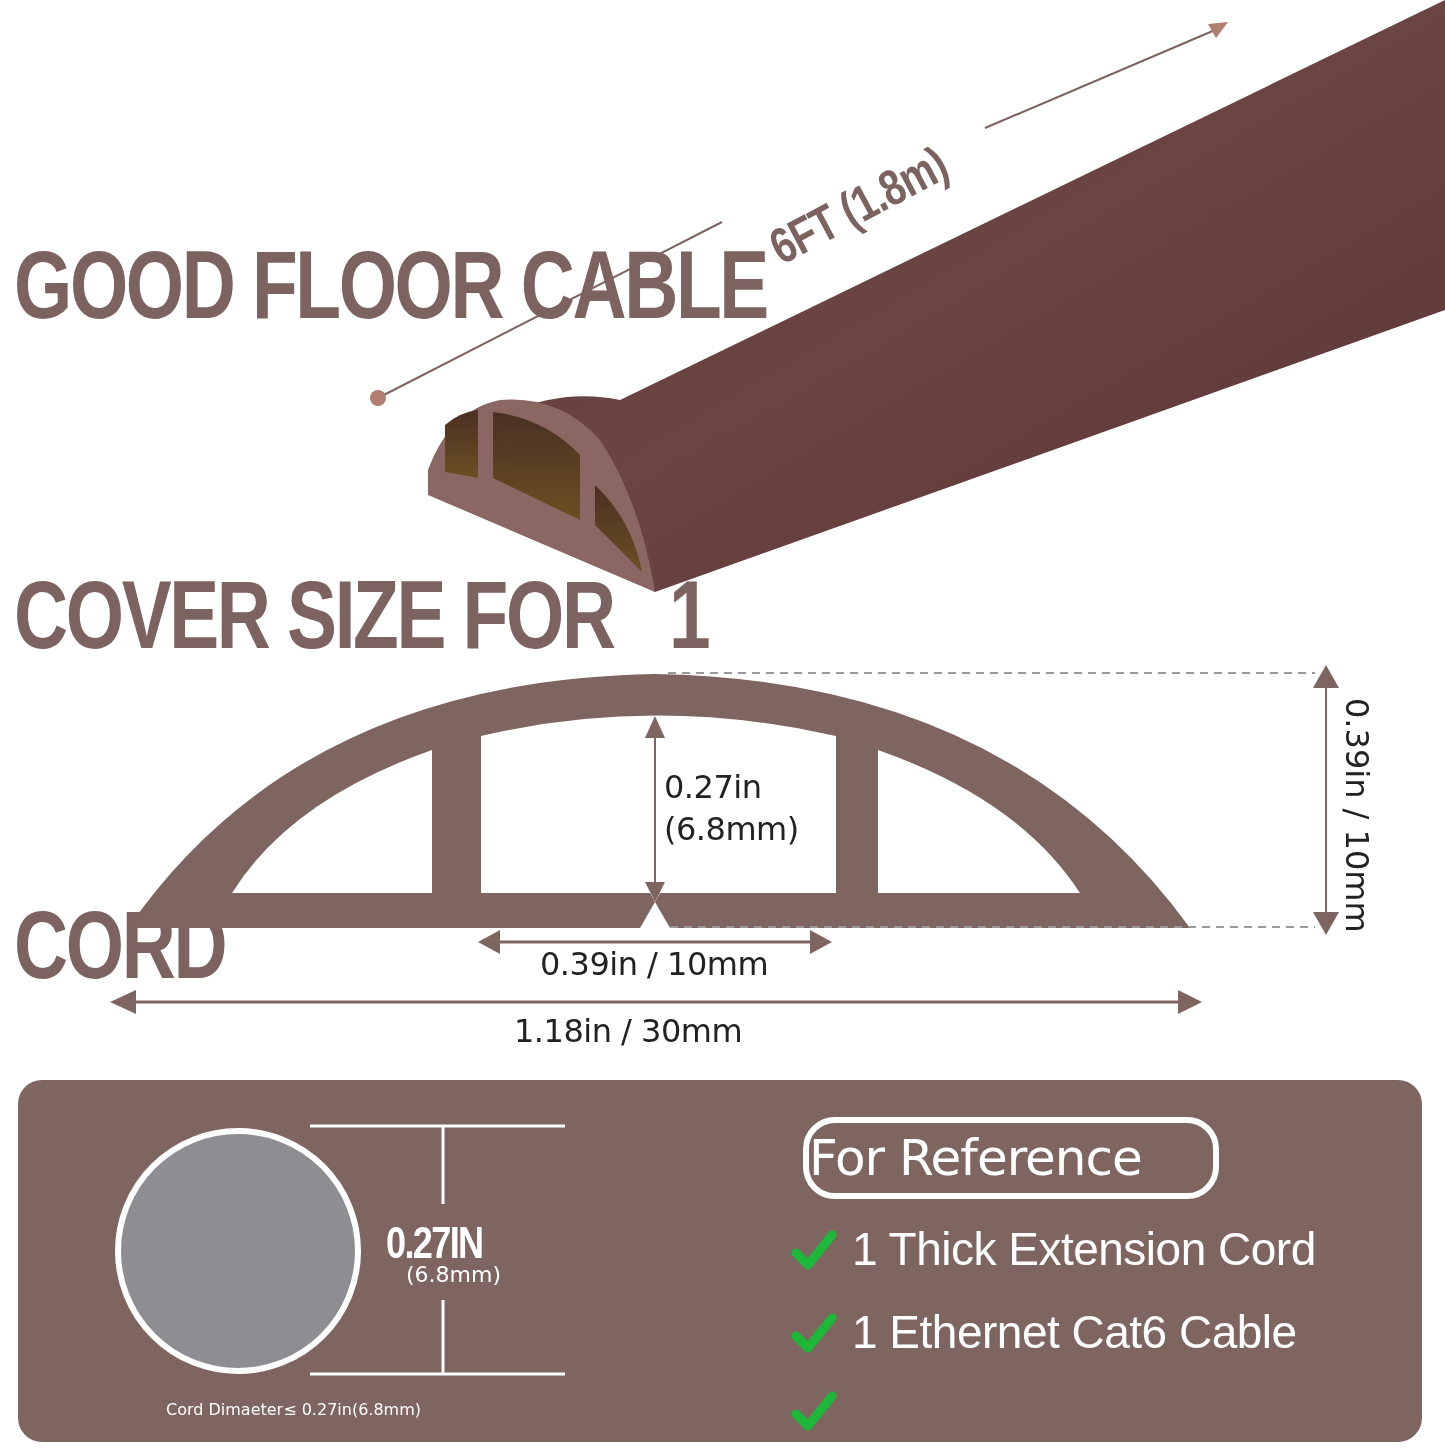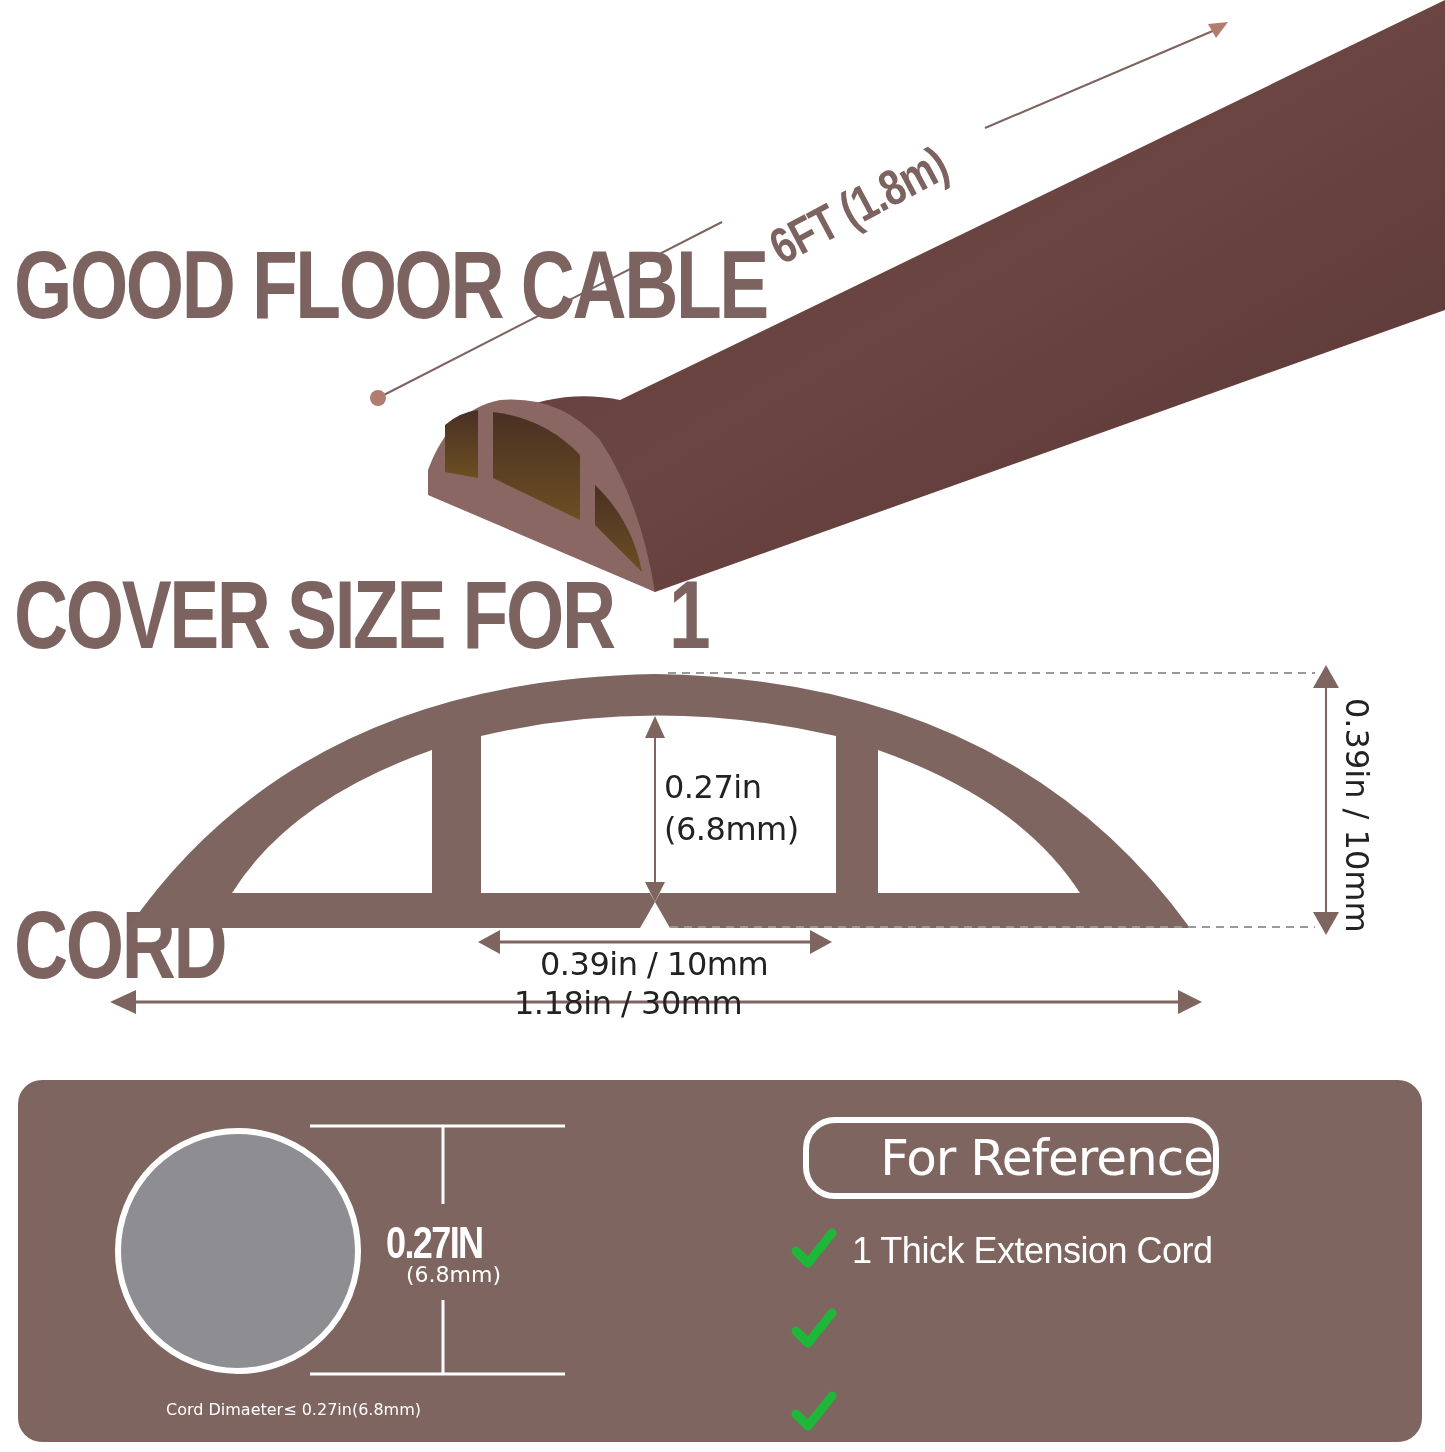--- a/index.html
+++ b/index.html
@@ -33,28 +33,28 @@
     border-radius: 50%; background: #8e8d91; border: 6px solid #ffffff; box-sizing: border-box; }
   .cord-size { left: 386px; top: 1218px; color: #fff; font-weight: 700; font-size: 44px;
     letter-spacing: -2px; transform: scaleX(0.82); transform-origin: left top; }
   .cord-size-mm { left: 406px; top: 1262px; color: #fff; font-size: 22px;
     font-family: "DejaVu Sans", sans-serif; }
   .cord-caption { left: 166px; top: 1400px; color: #fff; font-size: 16px;
     font-family: "DejaVu Sans", sans-serif; white-space: nowrap; }
 
   .ref-box { left: 803px; top: 1117px; width: 416px; height: 82px;
     border: 6px solid #fff; border-radius: 32px; box-sizing: border-box;
-    display: flex; align-items: center; justify-content: flex-end; }
+    display: flex; align-items: center; justify-content: flex-start; }
   .ref-title { color: #fff; font-size: 50px; font-family: "DejaVu Sans", sans-serif;
     font-weight: 500; letter-spacing: -1px; }
 
   .ref-item { left: 792px; display: flex; align-items: center; gap: 16px; }
   .check { width: 44px; height: 44px; }
-  .ref-label { color: #fff; font-size: 36px; font-family: "Liberation Sans", sans-serif;
-    font-weight: 400; white-space: nowrap; letter-spacing: -0.5px; margin-top: 8px; }
+  .ref-label { color: #fff; font-size: 46px; font-family: "Liberation Sans", sans-serif;
+    font-weight: 400; white-space: nowrap; letter-spacing: -0.5px; }
 </style>
 </head>
 <body>
 
 <div class="abs headline">
   <span>GOOD FLOOR CABLE</span>
   <span>COVER SIZE FOR   1</span>
   <span>CORD</span>
 </div>
 
@@ -113,21 +113,21 @@
 
   <line x1="120" y1="362" x2="1195" y2="362" stroke="#7e6560" stroke-width="3"></line>
   <polygon points="136,350 110,362 136,374" fill="#7e6560"></polygon>
   <polygon points="1178,350 1202,362 1178,374" fill="#7e6560"></polygon>
 </svg>
 
 <div class="abs dim-text" style="left:664px;top:768px;">0.27in</div>
 <div class="abs dim-text" style="left:664px;top:810px;">(6.8mm)</div>
 <div class="abs vert-dim" style="left:1376px;top:698px;">0.39in / 10mm</div>
 <div class="abs dim-text" style="left:540px;top:945px;">0.39in / 10mm</div>
-<div class="abs dim-text" style="left:514px;top:984px;">1.18in / 30mm</div>
+<div class="abs dim-text" style="left:514px;top:1012px;">1.18in / 30mm</div>
 
 <div class="abs panel"></div>
 
 <div class="abs cord-circle"></div>
 <svg width="200" height="260" style="left:300px;top:1120px;">
   <line x1="10" y1="6" x2="265" y2="6" stroke="#fff" stroke-width="3"></line>
   <line x1="10" y1="254" x2="265" y2="254" stroke="#fff" stroke-width="3"></line>
   <line x1="143" y1="6" x2="143" y2="84" stroke="#fff" stroke-width="3"></line>
   <line x1="143" y1="180" x2="143" y2="254" stroke="#fff" stroke-width="3"></line>
 </svg>
@@ -142,18 +142,19 @@
 <div class="abs ref-item" style="top:1222px;">
   <svg class="check" viewBox="0 0 44 44" style="position:relative;">
     <path d="M 4 26 L 16 38 L 40 8" stroke="#1db83a" stroke-width="9" fill="none" stroke-linecap="round" stroke-linejoin="round"></path>
   </svg>
   <span class="ref-label">1 Thick Extension Cord</span>
 </div>
 <div class="abs ref-item" style="top:1305px;">
   <svg class="check" viewBox="0 0 44 44" style="position:relative;">
     <path d="M 4 26 L 16 38 L 40 8" stroke="#1db83a" stroke-width="9" fill="none" stroke-linecap="round" stroke-linejoin="round"></path>
   </svg>
+  <span class="ref-label">1 Ethernet Cat6 Cable</span>
 </div>
 <div class="abs ref-item" style="top:1388px;">
   <svg class="check" viewBox="0 0 44 44" style="position:relative;">
     <path d="M 4 26 L 16 38 L 40 8" stroke="#1db83a" stroke-width="9" fill="none" stroke-linecap="round" stroke-linejoin="round"></path>
   </svg>
 </div>
 
 </body></html>

